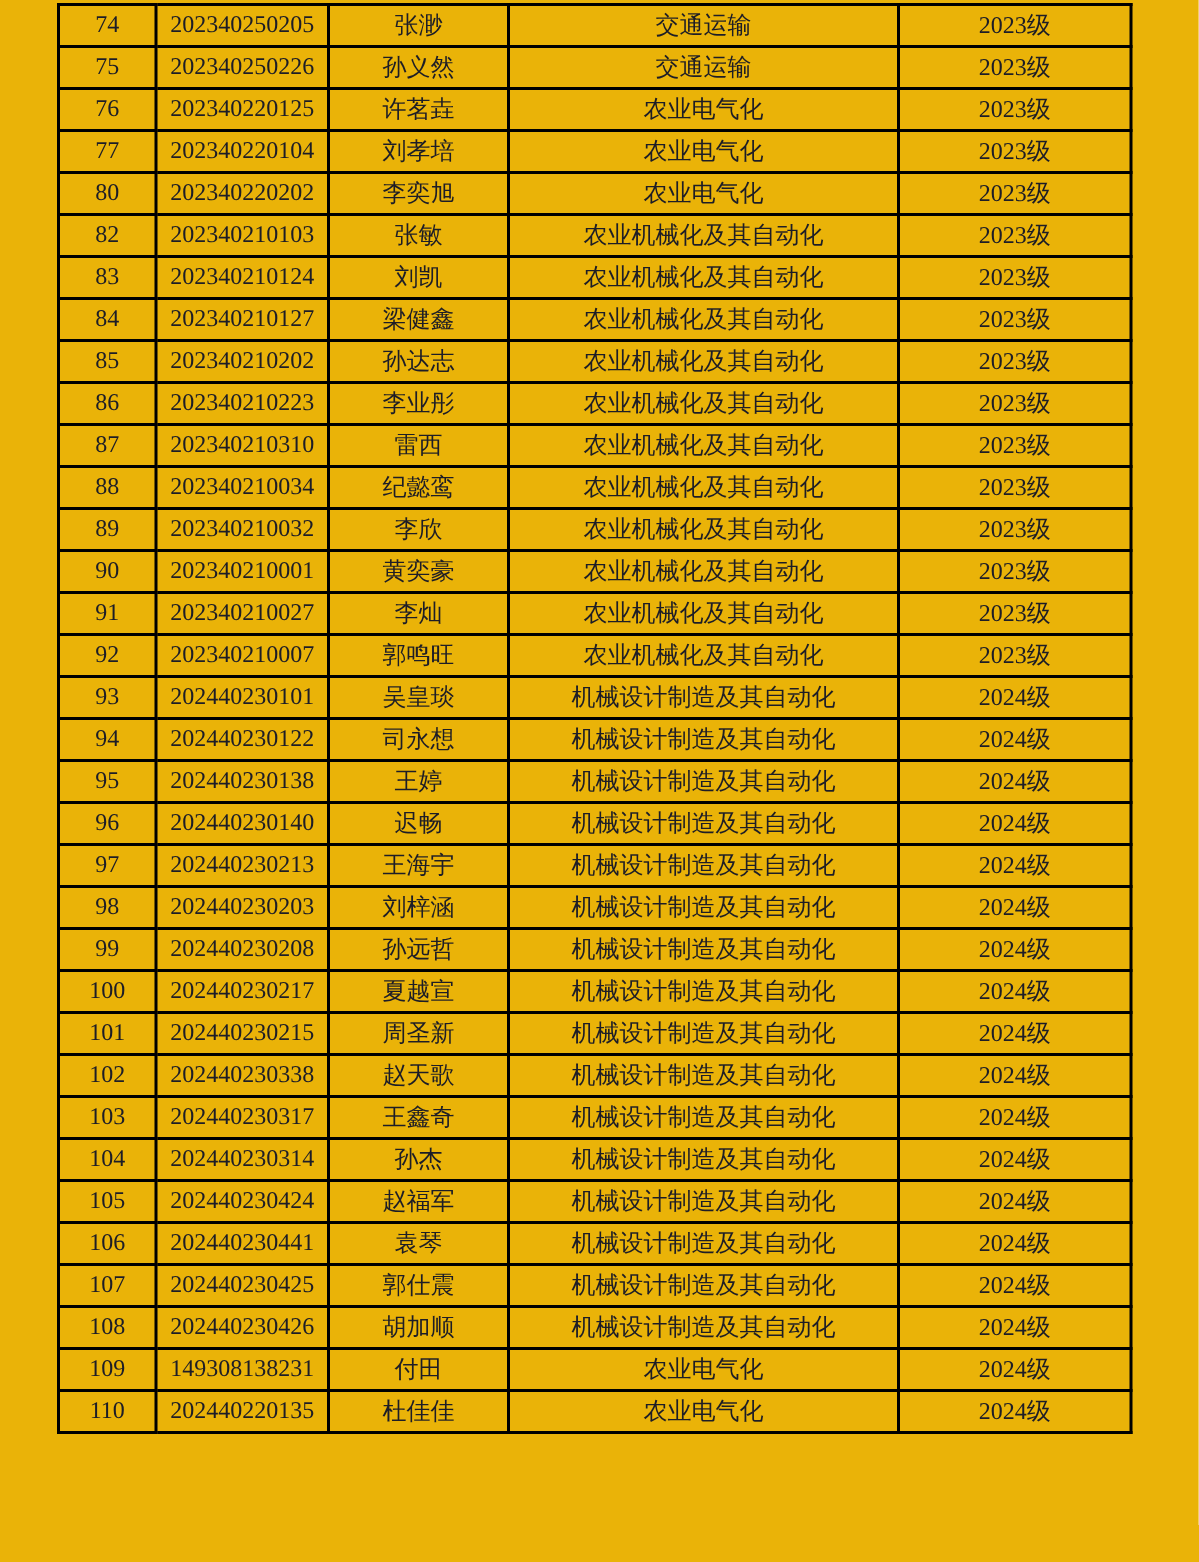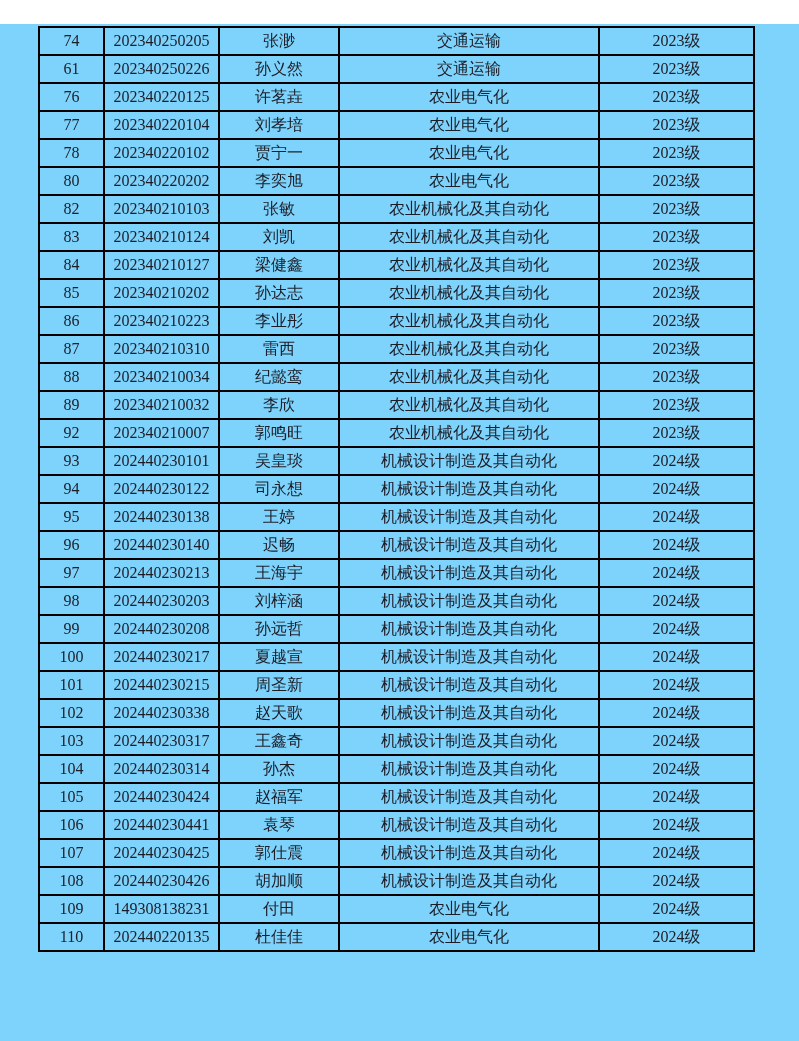--- a/index.html
+++ b/index.html
@@ -10,22 +10,21 @@
   body {
     width: 799px;
     height: 1041px;
     position: relative;
     font-family: "Liberation Serif", "DejaVu Serif", serif;
     overflow: hidden;
   }
   .page {
     position: absolute;
     inset: 0;
-    background: #7dd3fc;
-    margin-top: 24px;
+    background: #eab308;
   }
   table.roster {
     position: absolute;
     left: 38px;
     top: 2px;
     width: 715px;
     border-collapse: collapse;
     table-layout: fixed;
   }
   table.roster td {
@@ -59,48 +58,41 @@
     </colgroup>
     <tbody id="roster-body">
         <tr>
     <td>74</td>
     <td>202340250205</td>
     <td>张渺</td>
     <td>交通运输</td>
     <td>2023级</td>
   </tr>
         <tr>
-    <td>61</td>
+    <td>75</td>
     <td>202340250226</td>
     <td>孙义然</td>
     <td>交通运输</td>
     <td>2023级</td>
   </tr>
         <tr>
     <td>76</td>
     <td>202340220125</td>
     <td>许茗垚</td>
     <td>农业电气化</td>
     <td>2023级</td>
   </tr>
         <tr>
     <td>77</td>
     <td>202340220104</td>
     <td>刘孝培</td>
     <td>农业电气化</td>
     <td>2023级</td>
   </tr>
         <tr>
-    <td>78</td>
-    <td>202340220102</td>
-    <td>贾宁一</td>
-    <td>农业电气化</td>
-    <td>2023级</td>
-  </tr>
-        <tr>
     <td>80</td>
     <td>202340220202</td>
     <td>李奕旭</td>
     <td>农业电气化</td>
     <td>2023级</td>
   </tr>
         <tr>
     <td>82</td>
     <td>202340210103</td>
     <td>张敏</td>
@@ -146,20 +138,34 @@
     <td>88</td>
     <td>202340210034</td>
     <td>纪懿鸾</td>
     <td>农业机械化及其自动化</td>
     <td>2023级</td>
   </tr>
         <tr>
     <td>89</td>
     <td>202340210032</td>
     <td>李欣</td>
+    <td>农业机械化及其自动化</td>
+    <td>2023级</td>
+  </tr>
+        <tr>
+    <td>90</td>
+    <td>202340210001</td>
+    <td>黄奕豪</td>
+    <td>农业机械化及其自动化</td>
+    <td>2023级</td>
+  </tr>
+        <tr>
+    <td>91</td>
+    <td>202340210027</td>
+    <td>李灿</td>
     <td>农业机械化及其自动化</td>
     <td>2023级</td>
   </tr>
         <tr>
     <td>92</td>
     <td>202340210007</td>
     <td>郭鸣旺</td>
     <td>农业机械化及其自动化</td>
     <td>2023级</td>
   </tr>

